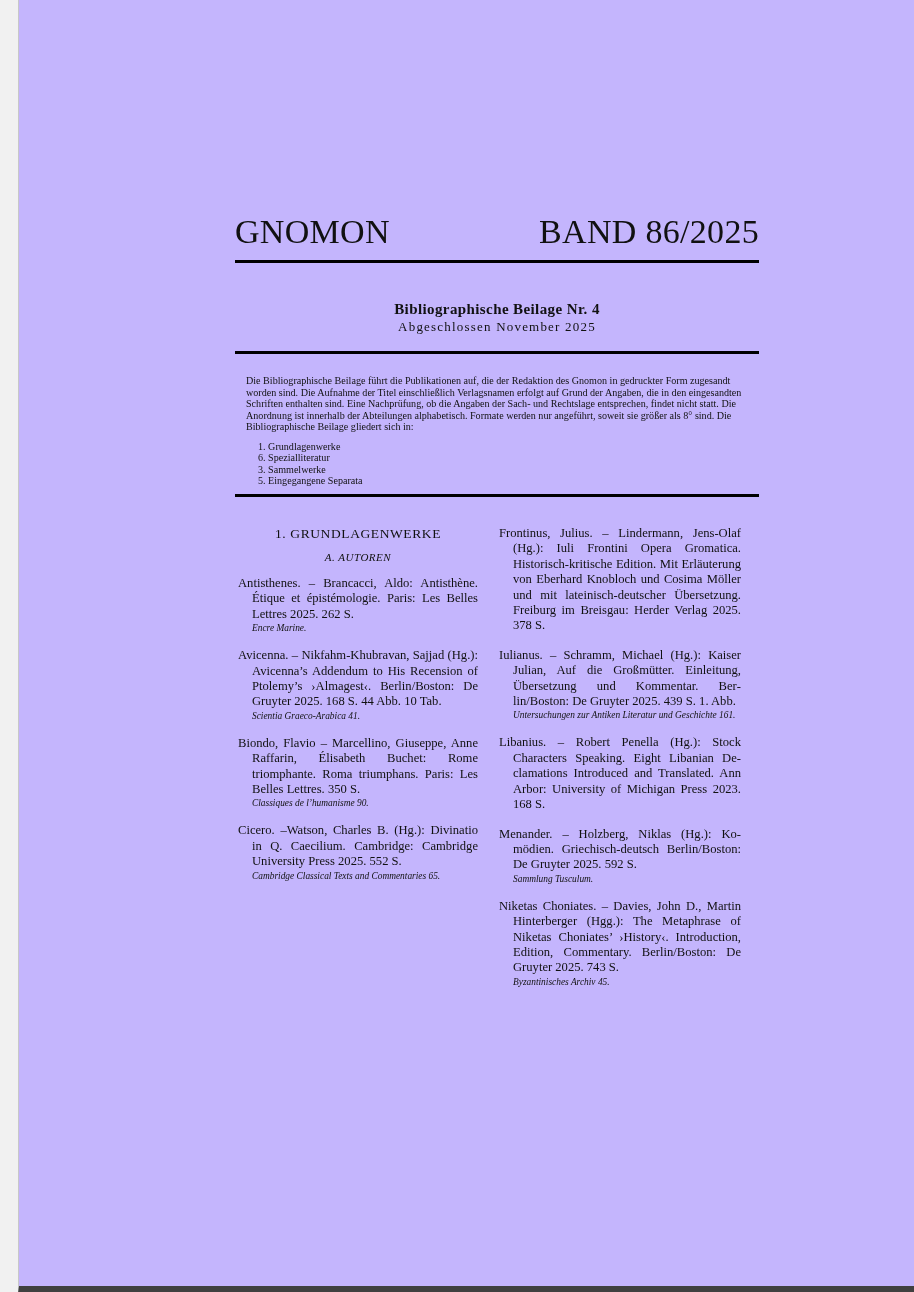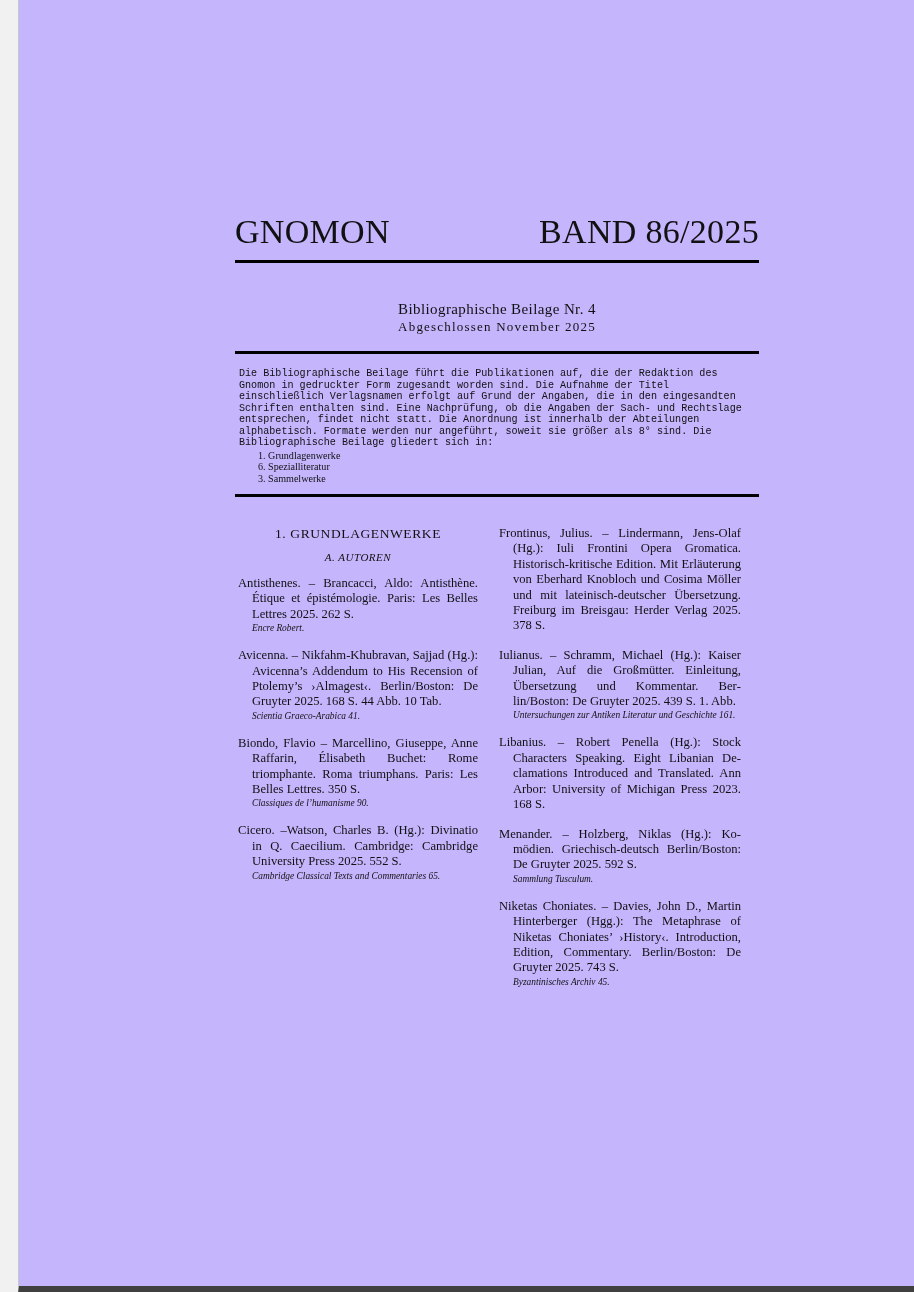--- a/index.html
+++ b/index.html
@@ -13,27 +13,27 @@
   }
   .content { position:absolute; left:216px; top:0; width:524px; }
   .masthead {
     position:absolute; top:208px; left:0; width:524px; height:44px;
     display:flex; justify-content:space-between; align-items:flex-end;
     font-size:34px; letter-spacing:0.3px;
   }
   .masthead span { line-height:40px; }
   .rule-thick { position:absolute; left:0; width:524px; height:3px; background:#000; }
   .subtitle { position:absolute; top:299px; left:0; width:524px; text-align:center; }
-  .subtitle .t1 { font-size:15px; font-weight:normal; letter-spacing:0.4px; line-height:20px; }
+  .subtitle .t1 { font-size:15px; font-weight:bold; letter-spacing:0.4px; line-height:20px; }
   .subtitle .t2 { font-size:13px; letter-spacing:1.2px; line-height:15px; }
   .intro {
     position:absolute; top:367px; left:3px; width:520px;
     font-size:10.1px; line-height:11.5px; text-align:left;
   }
-  .intro p { margin:1px;font-family:Liberation Mono, monospace; }
+  .intro p { margin:8px; }
   .intro ol { margin:0; padding-left:20px; list-style:none; }
   .intro ol li { line-height:11.5px; }
   .col { position:absolute; top:526px; width:240px; }
   .col-left { left:3px; }
   .col-right { left:264px; width:242px; }
   .section-head { text-align:center; font-size:13.5px; letter-spacing:0.6px; line-height:16px; margin-bottom:8px; }
   .sub-head { text-align:center; font-size:11px; letter-spacing:0.5px; line-height:14px; margin-bottom:12px;font-style:italic; }
   .entry { margin-bottom:14px; }
   .entry .main {
     font-size:12.6px; line-height:15.4px; text-align:justify;
@@ -60,31 +60,32 @@
       <div class="t2">Abgeschlossen November 2025</div>
     </div>
     <div class="rule-thick" style="top:351px;"></div>
 
     <div class="intro">
       <p>Die Bibliographische Beilage führt die Publikationen auf, die der Redaktion des Gnomon in gedruckter Form zugesandt worden sind. Die Aufnahme der Titel einschließlich Verlagsnamen erfolgt auf Grund der Angaben, die in den eingesandten Schriften enthalten sind. Eine Nachprüfung, ob die Angaben der Sach- und Rechtslage ent­sprechen, findet nicht statt. Die Anordnung ist innerhalb der Abteilungen alphabetisch. Formate werden nur an­geführt, soweit sie größer als 8° sind. Die Bibliographische Beilage gliedert sich in:</p>
       <ol>
         <li>1. Grundlagenwerke</li>
         <li>6. Spezialliteratur</li>
         <li>3. Sammelwerke</li>
+        <li>5. Eingegangene Separata</li>
       </ol>
     </div>
     <div class="rule-thick" style="top:494px;"></div>
 
     <div class="col col-left">
       <div class="section-head">1. GRUNDLAGENWERKE</div>
       <div class="sub-head">A. AUTOREN</div>
 
       <div class="entry">
         <div class="main">Antisthenes. – Brancacci, Aldo: Antisthène. Étique et épistémologie. Paris: Les Belles Lettres 2025. 262 S.</div>
-        <div class="series">Encre Robert.</div>
+        <div class="series">Encre Marine.</div>
       </div>
       <div class="entry">
         <div class="main">Avicenna. – Nikfahm-Khubravan, Sajjad (Hg.): Avicenna’s Addendum to His Re­cension of Ptolemy’s ›Almagest‹. Ber­lin/Boston: De Gruyter 2025. 168 S. 44 Abb. 10 Tab.</div>
         <div class="series">Scientia Graeco-Arabica 41.</div>
       </div>
       <div class="entry">
         <div class="main">Biondo, Flavio – Marcellino, Giuseppe, Anne Raffarin, Élisabeth Buchet: Rome triomphante. Roma triumphans. Paris: Les Belles Lettres. 350 S.</div>
         <div class="series">Classiques de l’humanisme 90.</div>
       </div>
       <div class="entry">

